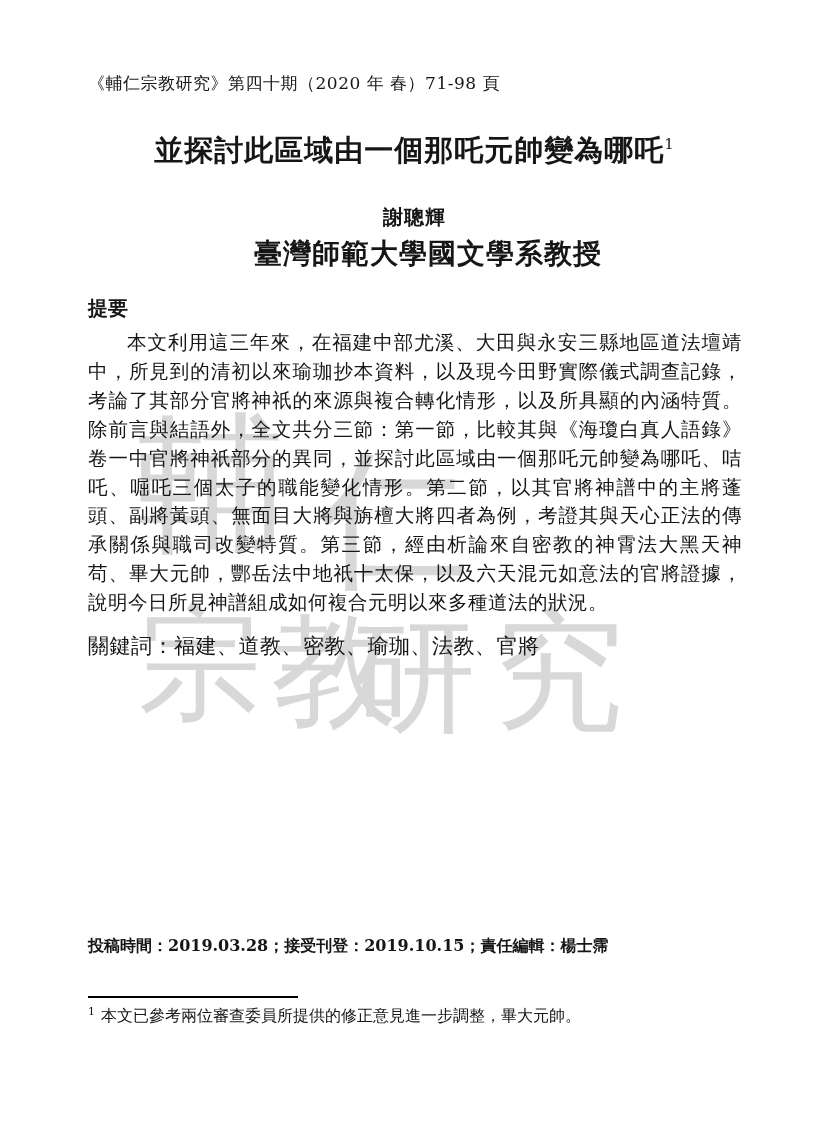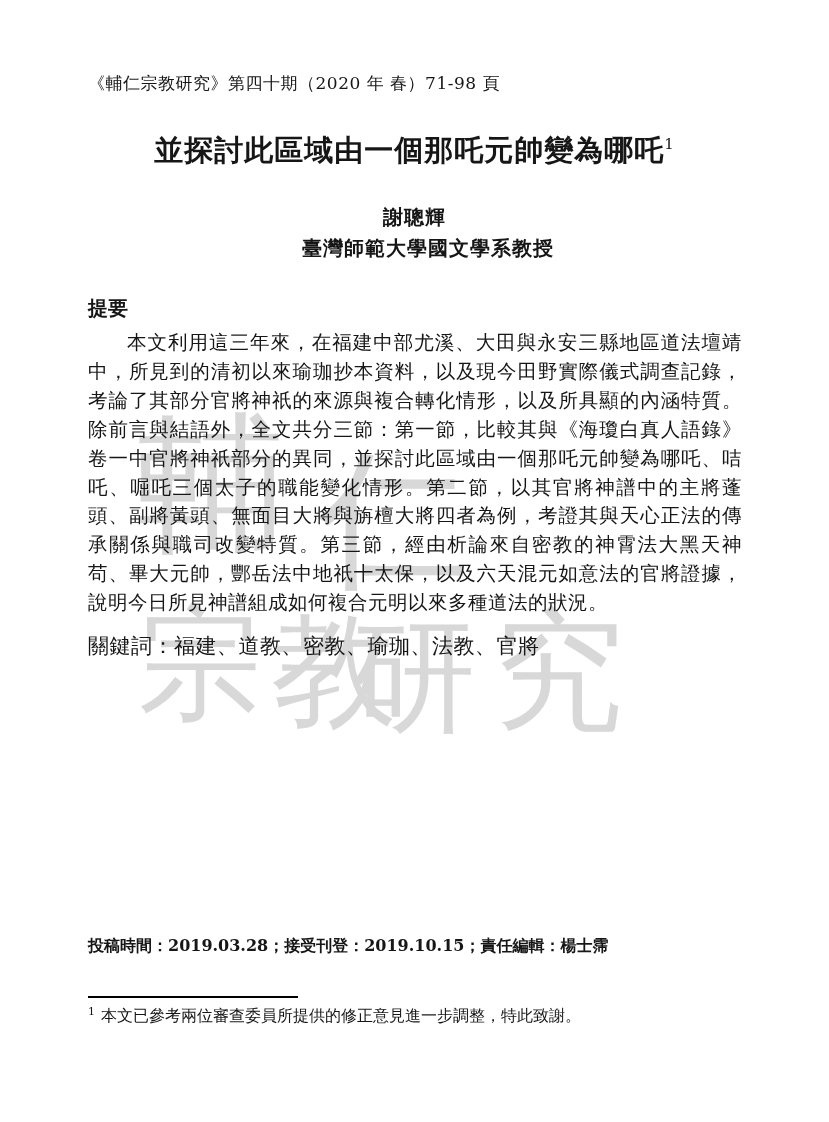--- a/index.html
+++ b/index.html
@@ -62,21 +62,21 @@
     left: 0; right: 0; top: 204px;
     text-align: center;
     font-size: 20px;
     font-weight: 700;
     letter-spacing: 1px;
   }
   .author-affiliation {
     position: absolute;
     left: 0; right: 0; top: 235px;
     text-align: center;
-    font-size: 20px;
+    font-size: 28px;
     font-weight: 700;
     letter-spacing: 1px;
     padding-left: 27px;
   }
 
   .abstract-heading {
     position: absolute;
     left: 88px; top: 295px;
     font-size: 20px;
     font-weight: 700;
@@ -159,17 +159,17 @@
 
     <div class="abstract-body">本文利用這三年來，在福建中部尤溪、大田與永安三縣地區道法壇靖中，所見到的清初以來瑜珈抄本資料，以及現今田野實際儀式調查記錄，考論了其部分官將神祇的來源與複合轉化情形，以及所具顯的內涵特質。除前言與結語外，全文共分三節：第一節，比較其與《海瓊白真人語錄》卷一中官將神祇部分的異同，並探討此區域由一個那吒元帥變為哪吒、咭吒、啒吒三個太子的職能變化情形。第二節，以其官將神譜中的主將蓬頭、副將黃頭、無面目大將與旃檀大將四者為例，考證其與天心正法的傳承關係與職司改變特質。第三節，經由析論來自密教的神霄法大黑天神苟、畢大元帥，酆岳法中地祇十太保，以及六天混元如意法的官將證據，說明今日所見神譜組成如何複合元明以來多種道法的狀況。</div>
 
     <div class="keywords-line">關鍵詞：福建、道教、密教、瑜珈、法教、官將</div>
 
     <div class="submission-info">投稿時間：2019.03.28；接受刊登：2019.10.15；責任編輯：楊士霈</div>
 
     <div class="footnote-rule"></div>
 
     <div class="footnote">
-      <sup>1</sup><span>本文已參考兩位審查委員所提供的修正意見進一步調整，特此致謝。</span>
+      <sup>1</sup><span>本文已參考兩位審查委員所提供的修正意見進一步調整，畢大元帥。</span>
     </div>
 
   </div>
 </div>
 
 </body></html>

